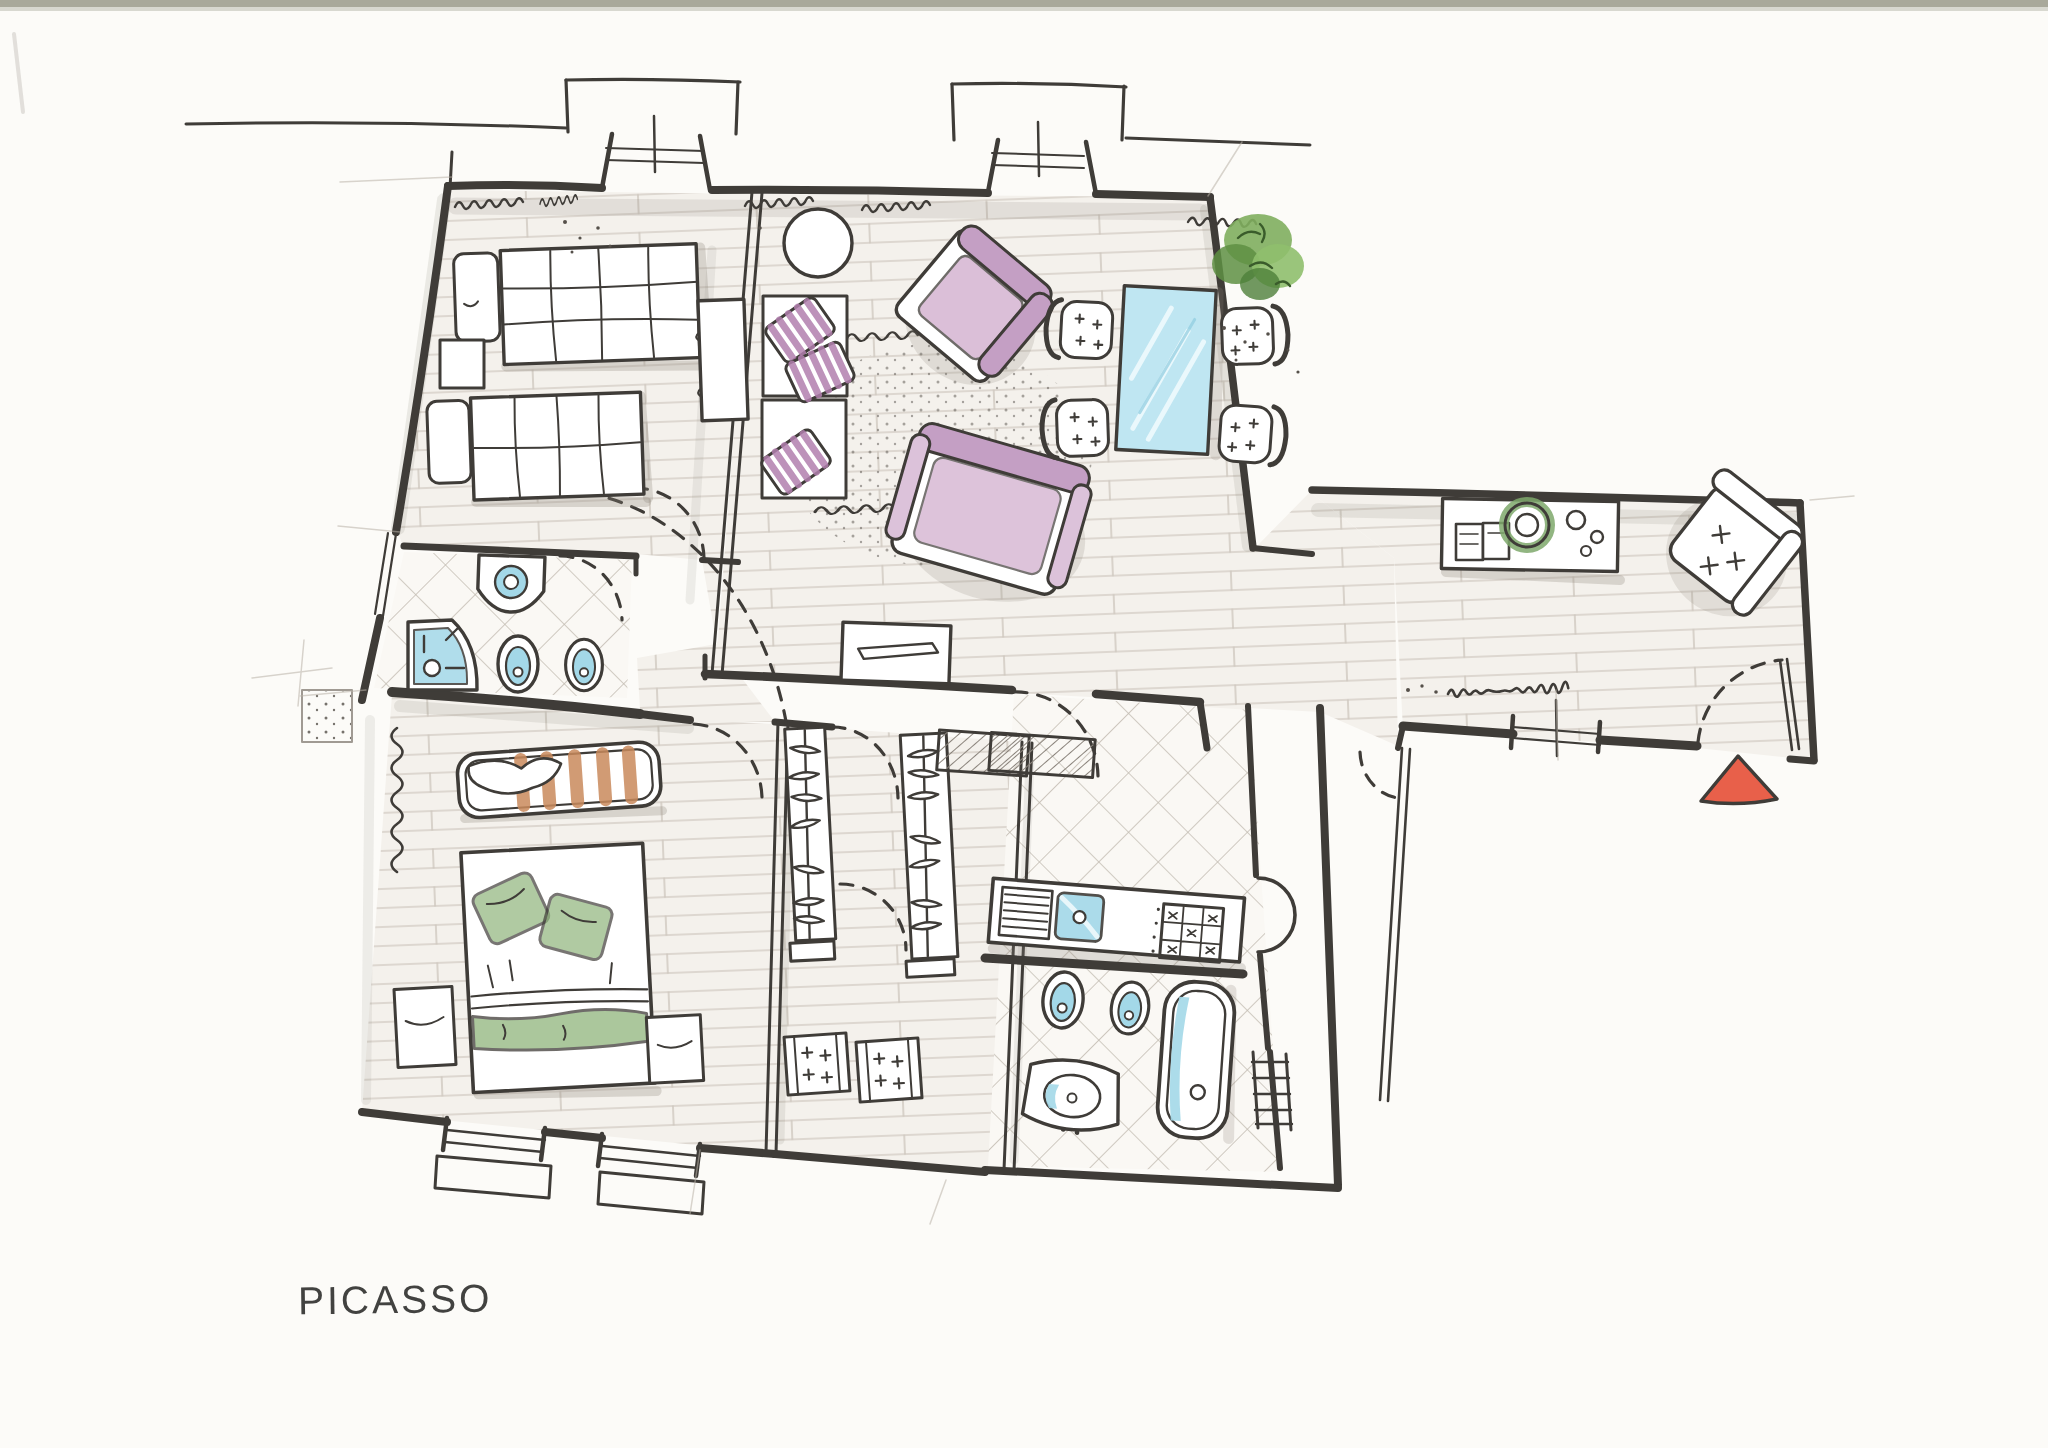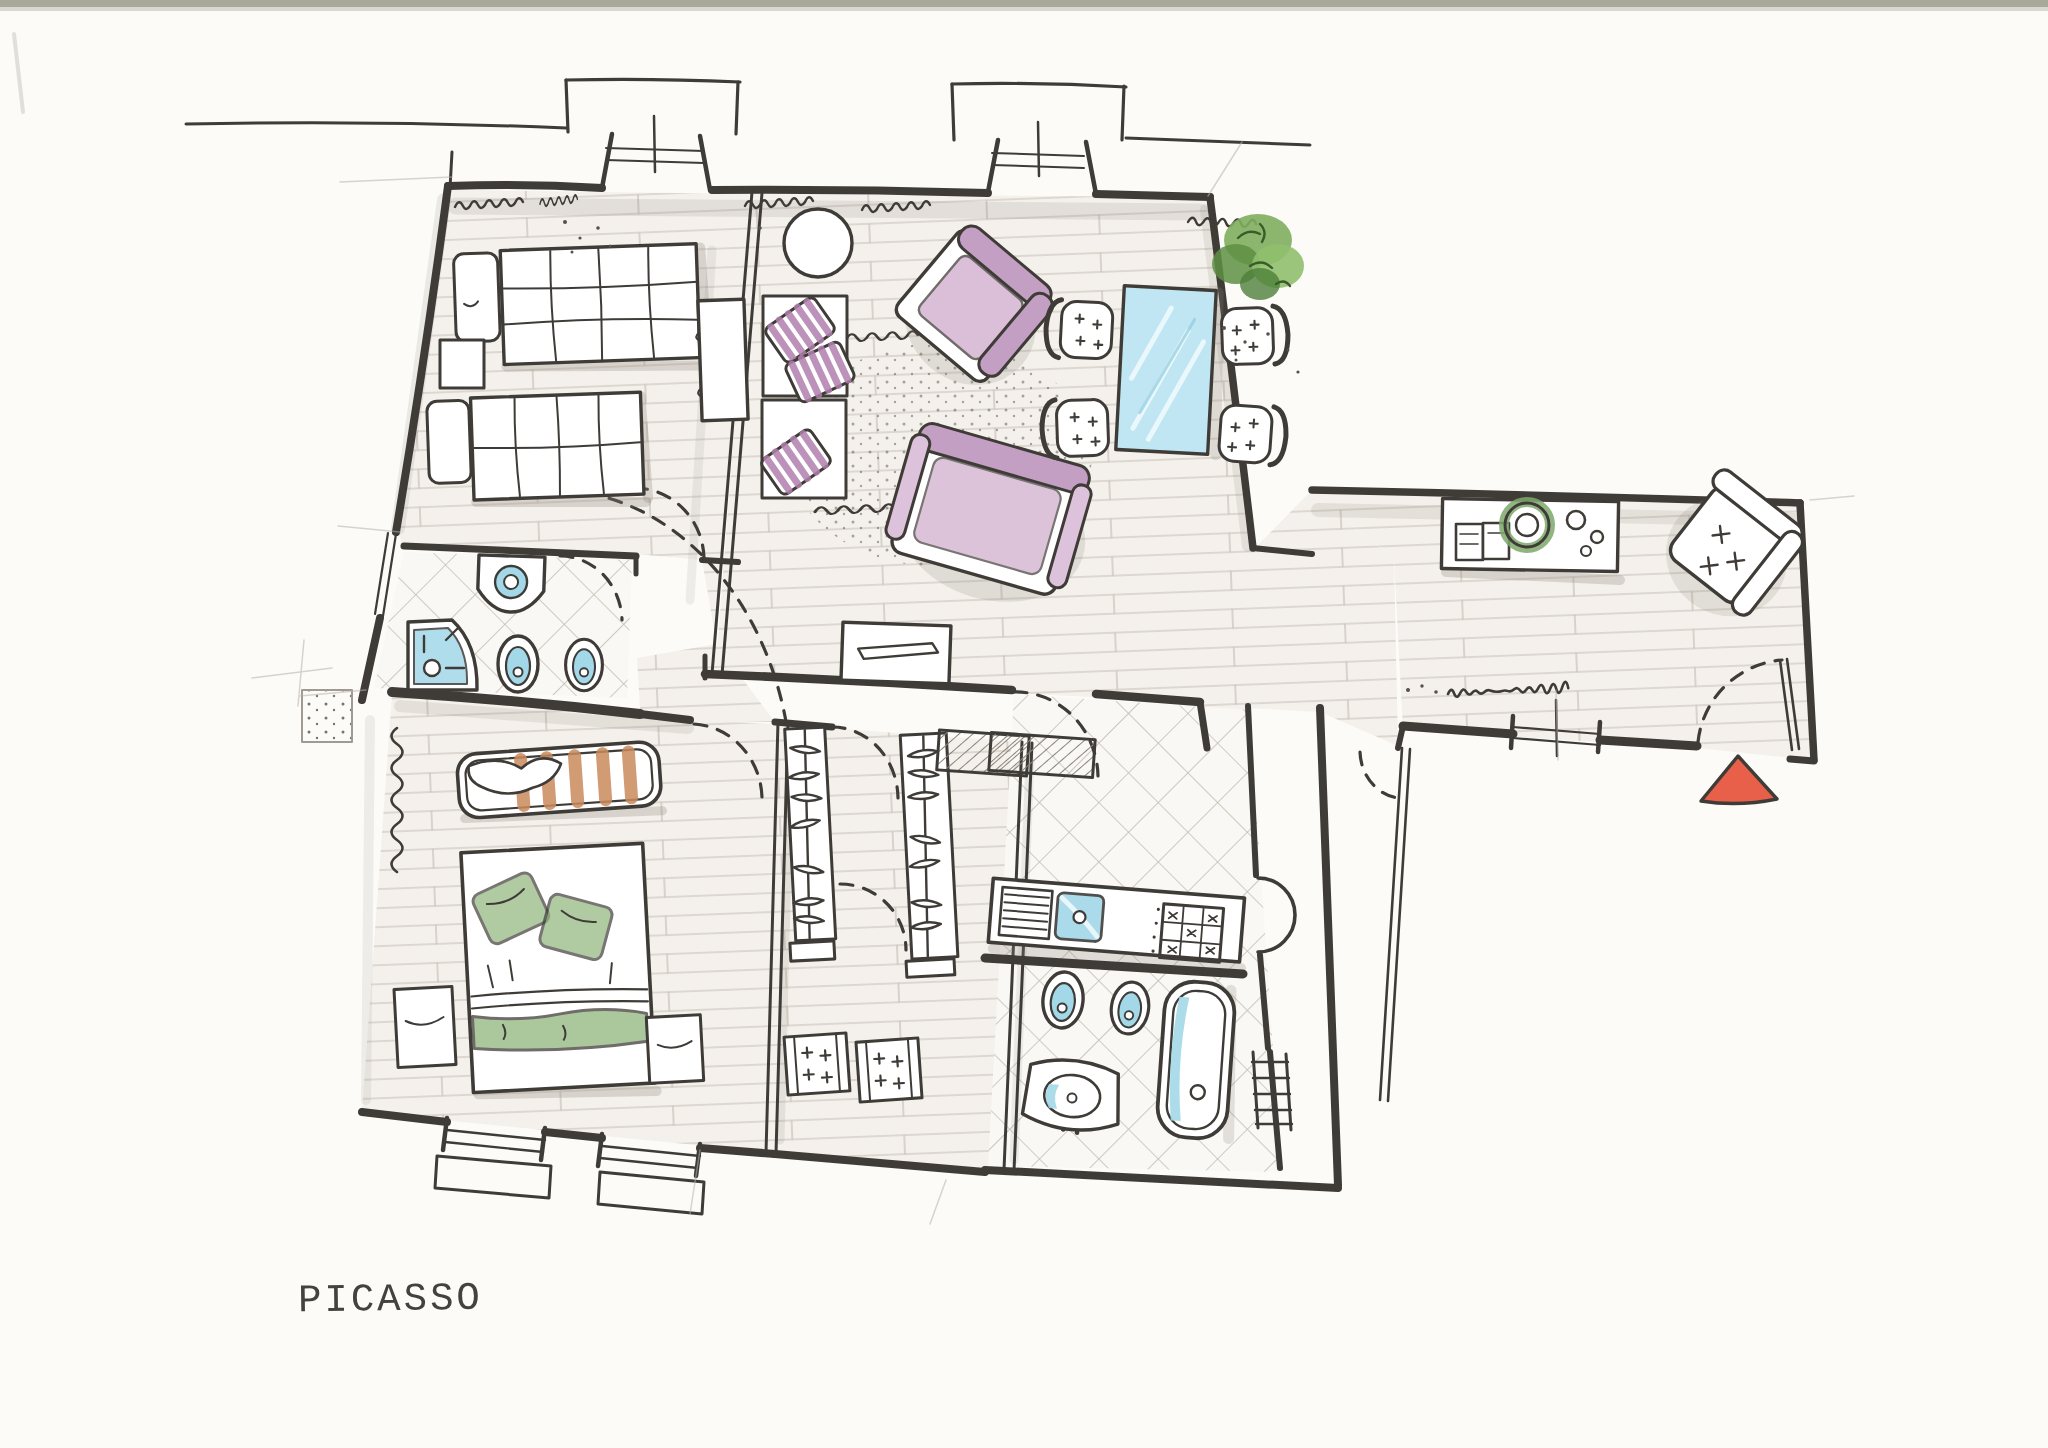--- a/index.html
+++ b/index.html
@@ -1,17 +1,17 @@
 <!DOCTYPE html>
 <html><head>
 <meta charset="utf-8">
 <style>
   html,body{margin:0;padding:0;background:#e9e9e5;}
   .page{position:relative;width:2048px;height:1448px;background:#fcfbf8;overflow:hidden;
-        font-family:Liberation Mono, monospace;}
+        font-family:Liberation Sans, sans-serif;}
   .plan-svg{position:absolute;left:0;top:0;}
   .plan-title{position:absolute;left:298px;top:1278px;font-size:39px;letter-spacing:3px;
         color:#424240;transform:rotate(-0.8deg);font-weight:500;}
 </style>
 </head>
 <body>
 
 <div class="page">
 
 <svg class="plan-svg" width="2048" height="1448" viewBox="0 0 2048 1448" stroke-linecap="round" stroke-linejoin="round">

